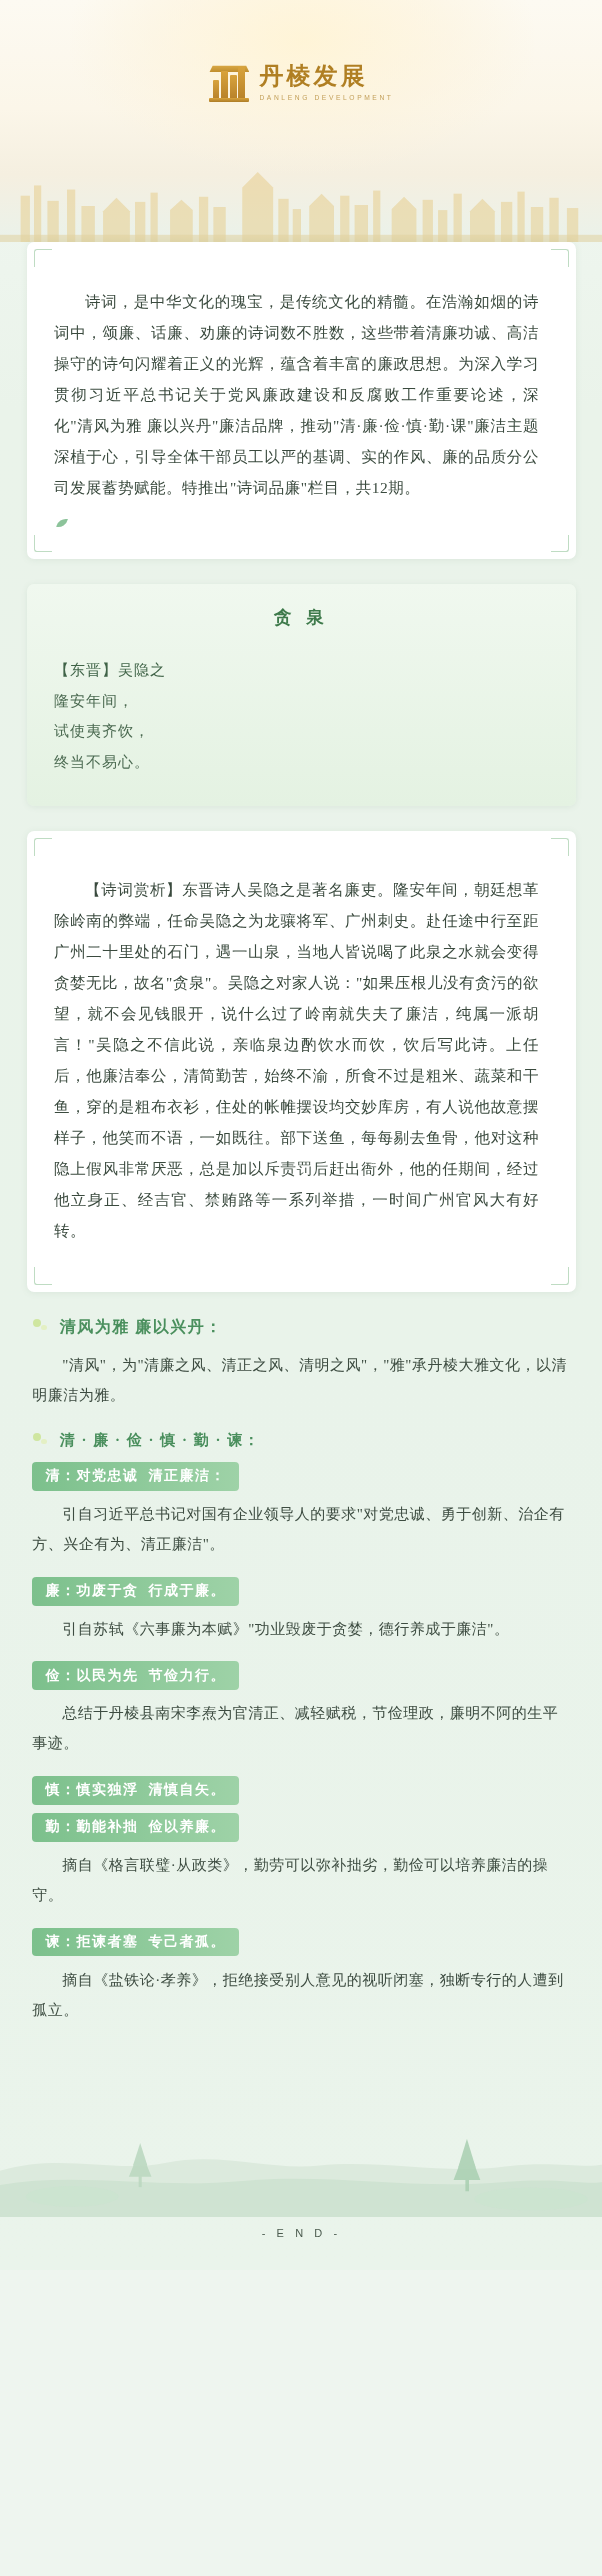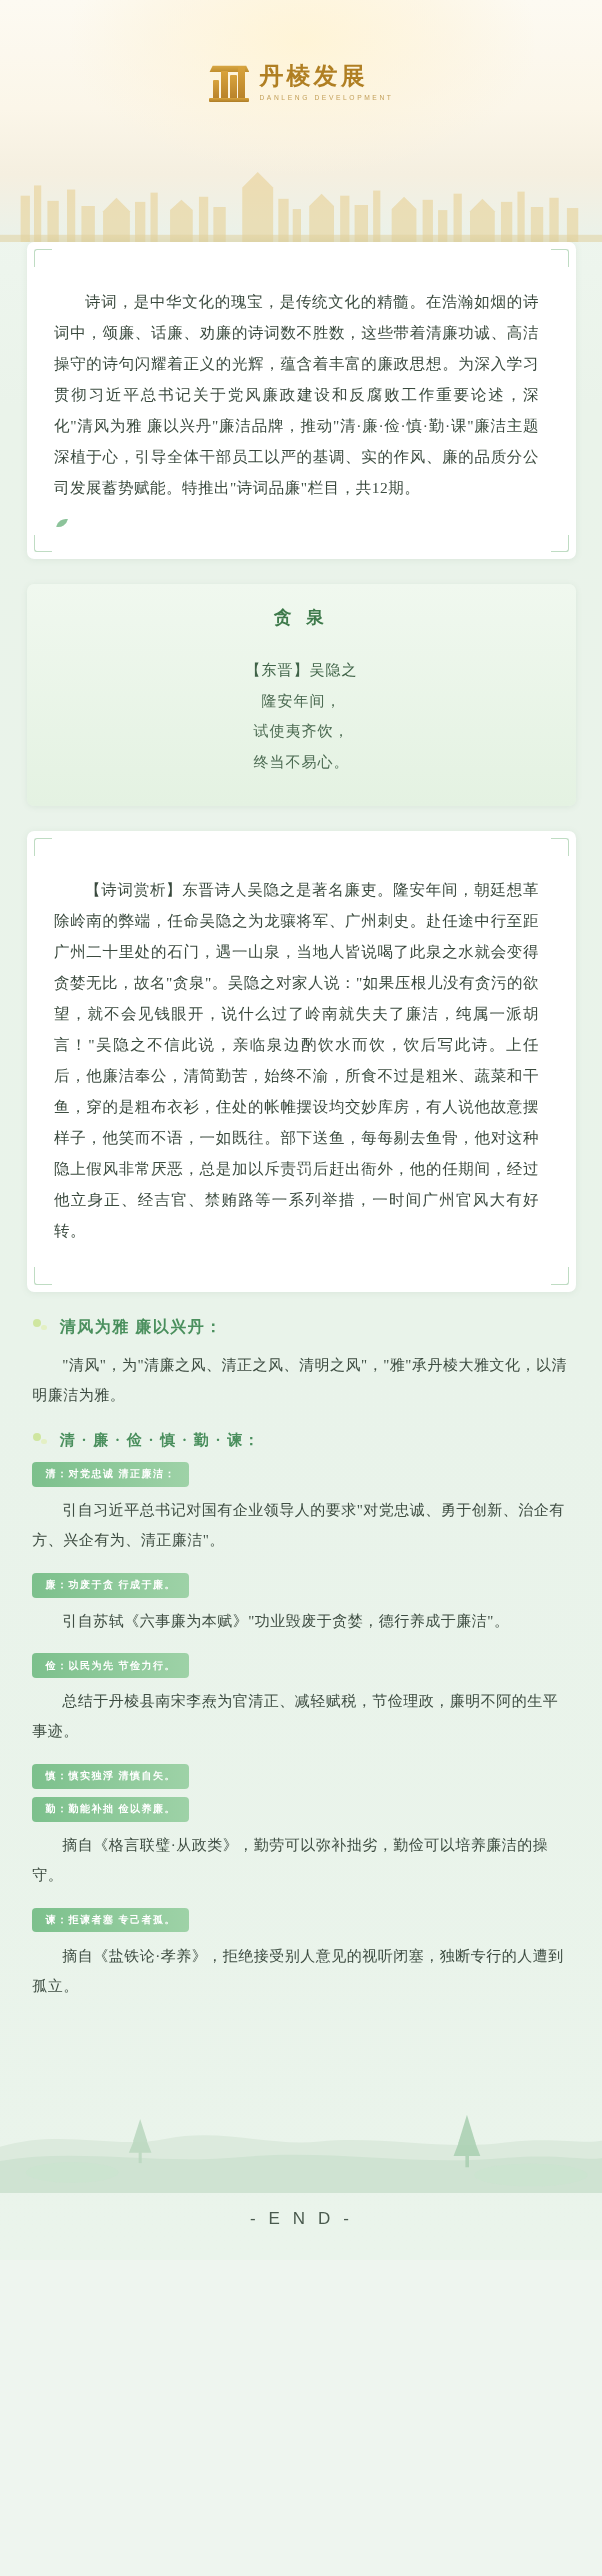--- a/index.html
+++ b/index.html
@@ -148,21 +148,21 @@
   .poem-title {
     text-align: center;
     font-family: "Liberation Serif", serif;
     font-size: 17.5px;
     letter-spacing: 5.2px;
     color: #3e7a4b;
     font-weight: 700;
     margin-bottom: 26px;
   }
   .poem-line {
-    text-align: center;
+    text-align: left;
     font-family: "Liberation Serif", serif;
     font-size: 15px;
     line-height: 2.05;
     color: #4b6a51;
     letter-spacing: 1px;
   }
   .poem-line.first { color: #3f6347; }
 
   
   .section-head {
@@ -202,22 +202,22 @@
     letter-spacing: 0.5px;
     margin-bottom: 20.6px;
     padding: 0 5.2px;
   }
 
   
   .pill {
     display: inline-block;
     background: linear-gradient(90deg,#7cc08c 0%, #9ed2a7 100%);
     color: #ffffff;
-    font-family: Liberation Serif, serif;
-    font-size: 10px;
+    font-family: Liberation Mono, monospace;
+    font-size: 14px;
     letter-spacing: 1.5px;
     padding: 5.2px 13.4px 5.7px 13.4px;
     border-radius: 4.1px 4.1px 4.1px 4.1px;
     margin: 0 0 8.2px 5.2px;
     font-weight: 700;
   }
   .pill-body {
     font-family: "Liberation Serif", serif;
     font-size: 15px;
     line-height: 2.0;
@@ -230,24 +230,24 @@
 
   
   .bottom-art {
     position: relative;
     height: 175px;
     width: 603px;
   }
   .end {
     text-align: center;
     font-family: "Liberation Sans", sans-serif;
-    font-size: 17px;
+    font-size: 11px;
     letter-spacing: 4.1px;
     color: #4a5a4e;
-    padding: 16px 0 31px 0;
+    padding: 10px 0 31px 0;
   }
 </style>
 </head>
 <body>
 
 <div class="page">
 
   <div class="header">
     <div class="header-glow"></div>
 

